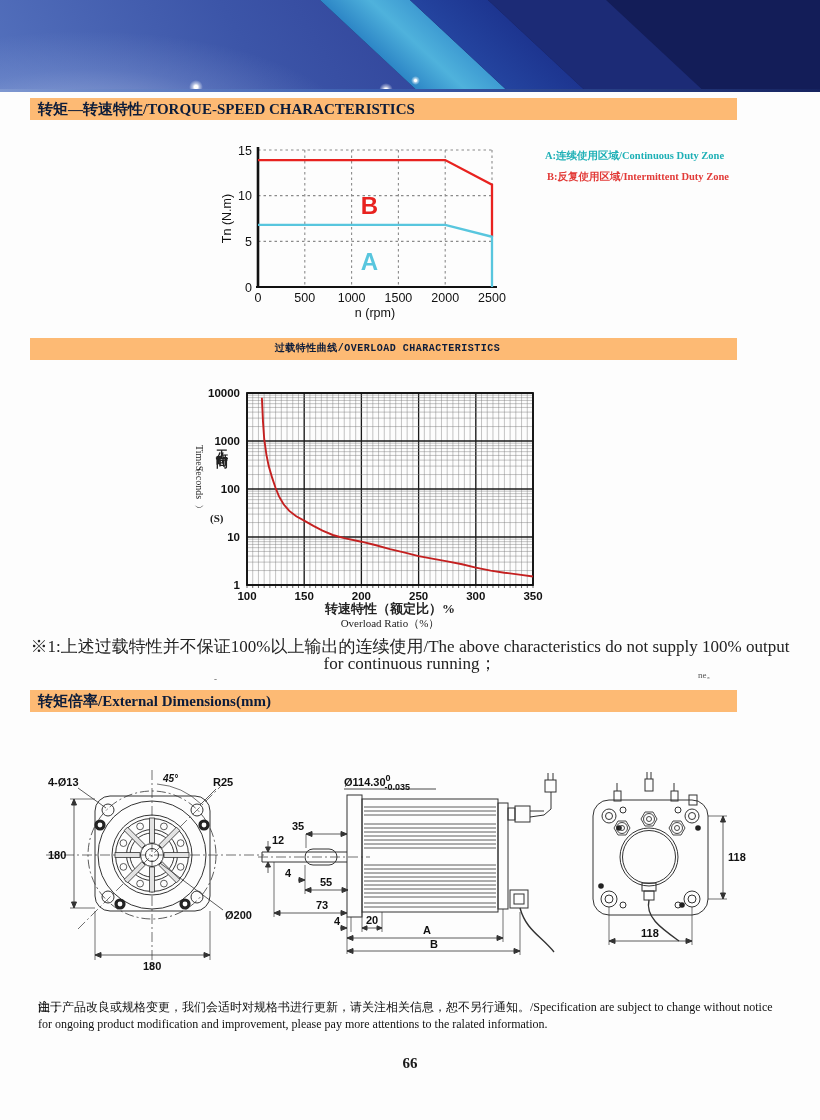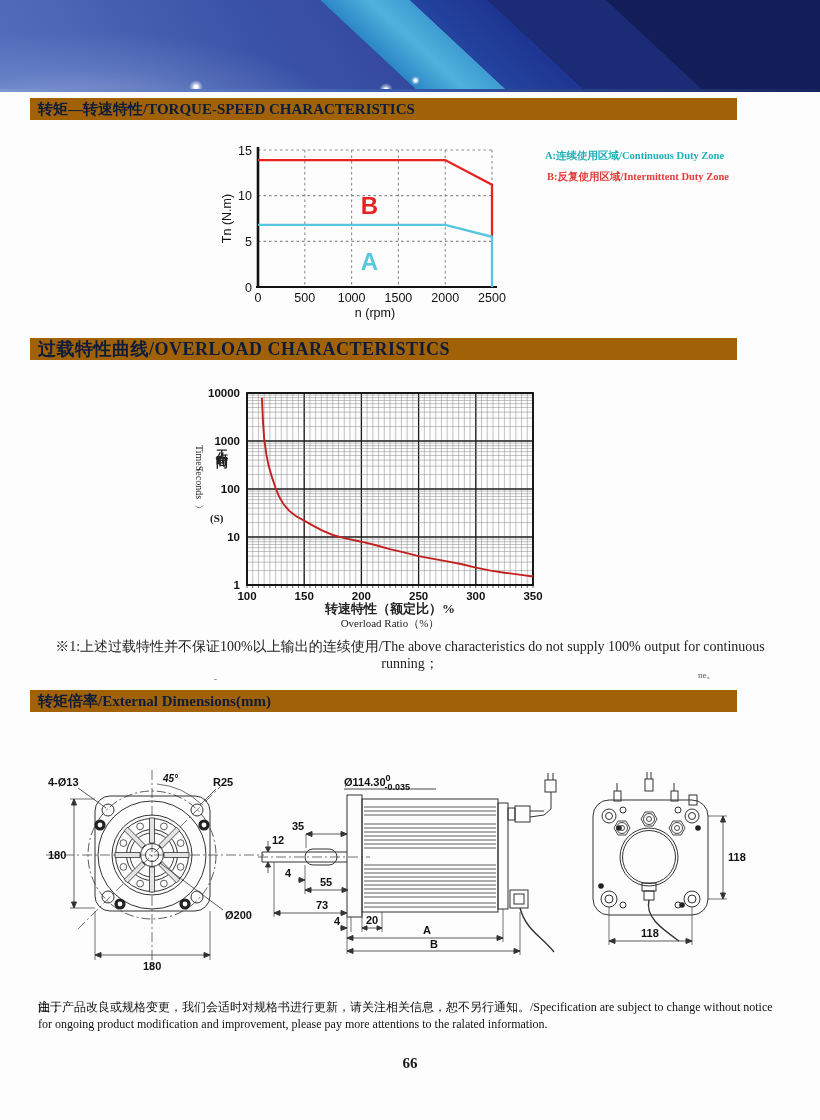--- a/index.html
+++ b/index.html
@@ -11,34 +11,34 @@
   .s.blk1{left:-120px;width:440px;background:linear-gradient(115deg,#5a78c2,#3c55a8 70%,#34499e);}
   .s.cyan{left:320px;width:90px;background:linear-gradient(to right,#2d86c6,#4fb2dc 55%,#3e9bd2);}
   .s.mid {left:410px;width:78px;background:linear-gradient(to right,#24449f,#1d3590);}
   .s.wedge{left:488px;width:118px;background:#1c2b76;}
   .banner .glow{position:absolute;left:-60px;top:30px;width:420px;height:120px;
       background:radial-gradient(ellipse at 35% 90%,rgba(230,240,255,.55),rgba(180,200,240,.18) 45%,rgba(0,0,0,0) 70%);}
   .banner .dot{position:absolute;width:14px;height:14px;border-radius:50%;
       background:radial-gradient(circle,#ffffff 0 18%,rgba(255,255,255,.55) 35%,rgba(255,255,255,0) 70%);}
   .banner .edge{position:absolute;left:0;bottom:0;width:100%;height:3px;background:linear-gradient(to right,#7e97d0,#3c5fb0 45%,#16235f);}
   
-  .secbar{position:absolute;left:30px;width:707px;height:22px;background:#a16207;
+  .secbar{position:absolute;left:30px;width:707px;height:22px;background:#fdba74;
           color:#0c1c3a;font-weight:bold;line-height:22px;padding-left:8px;box-sizing:border-box;}
   .secbar.serif{font-family:"Liberation Serif",serif;font-size:15px;}
-  .secbar.mono{font-family:Liberation Serif, serif;font-size:18px;letter-spacing:.5px;}
+  .secbar.mono{font-family:Liberation Mono, monospace;font-size:10px;letter-spacing:.5px;text-align:center;}
   
   .chartbox{position:absolute;}
   svg text{font-family:"Liberation Sans",sans-serif;}
   .legend{position:absolute;font-family:"Liberation Serif",serif;font-weight:bold;font-size:10.5px;white-space:nowrap;}
   .subtitle{position:absolute;left:40px;width:740px;text-align:center;font-size:11.5px;}
   .vlabel-en{position:absolute;writing-mode:vertical-rl;font-size:10px;font-family:"Liberation Serif",serif;color:#222;}
   .vlabel-zh{position:absolute;writing-mode:vertical-rl;font-size:12px;font-weight:bold;color:#222;letter-spacing:2px;}
   .vlabel-s{position:absolute;font-size:11px;font-weight:bold;color:#222;}
   .axlabel{position:absolute;text-align:center;color:#222;}
-  .notes{position:absolute;left:30px;width:760px;text-align:center;font-size:14px;line-height:17px;color:#222;}
+  .notes{position:absolute;left:30px;width:760px;text-align:center;font-size:17px;line-height:17px;color:#222;}
   .stray{position:absolute;font-size:9px;color:#555;}
   
   .drawing{position:absolute;}
   .drawing text{font-family:"Liberation Sans",sans-serif;font-weight:bold;font-size:11px;fill:#111;}
   .drawing .small{font-size:9px;}
   .drawing .ital{font-style:italic;font-size:10px;}
   
   .footnote{position:absolute;left:38px;top:999px;width:740px;font-size:12px;line-height:17px;color:#111;}
   .footnote .pfx{position:absolute;left:0;top:0;}
   .footnote .body{}

